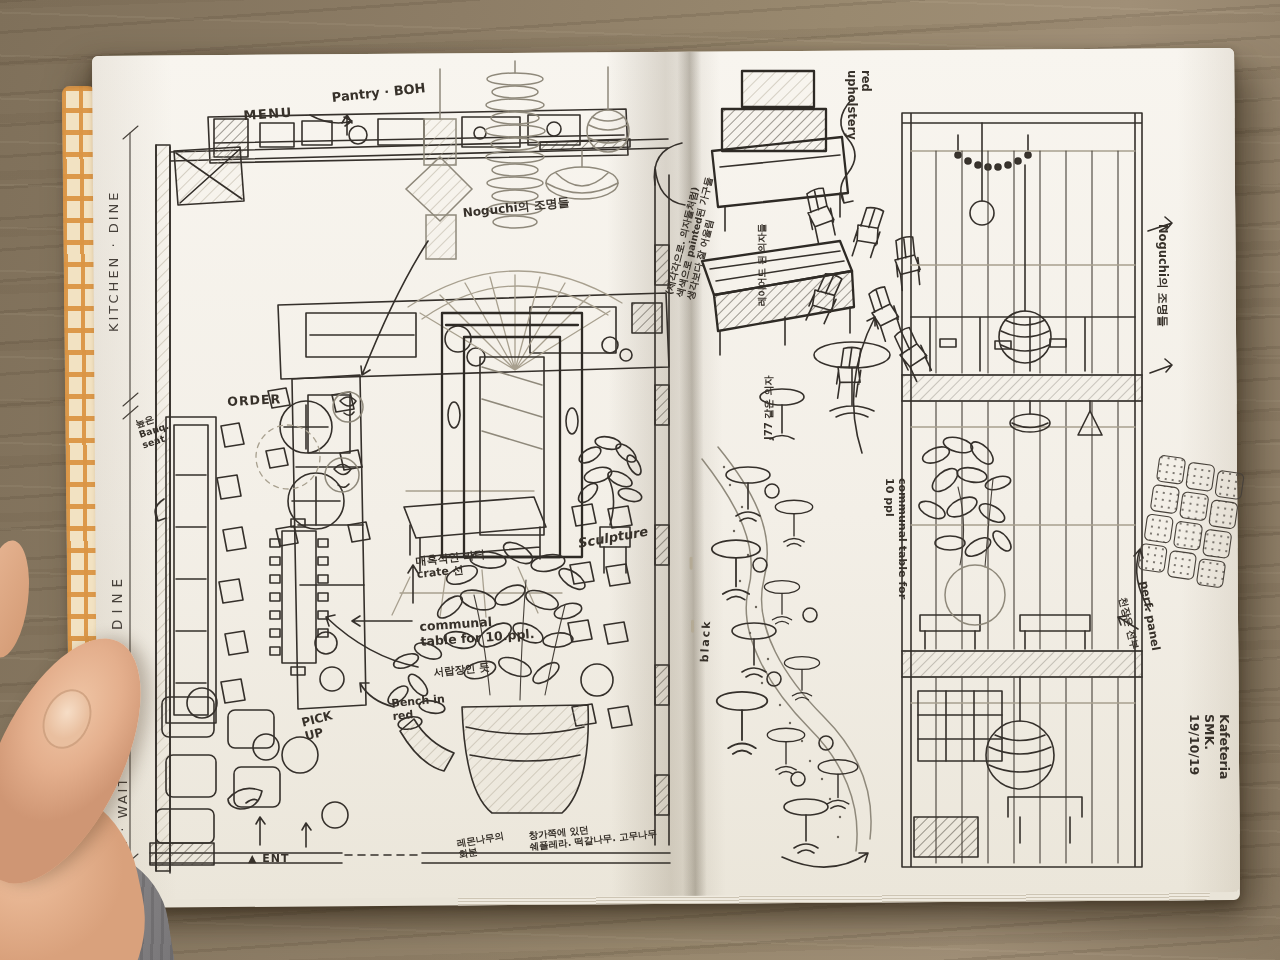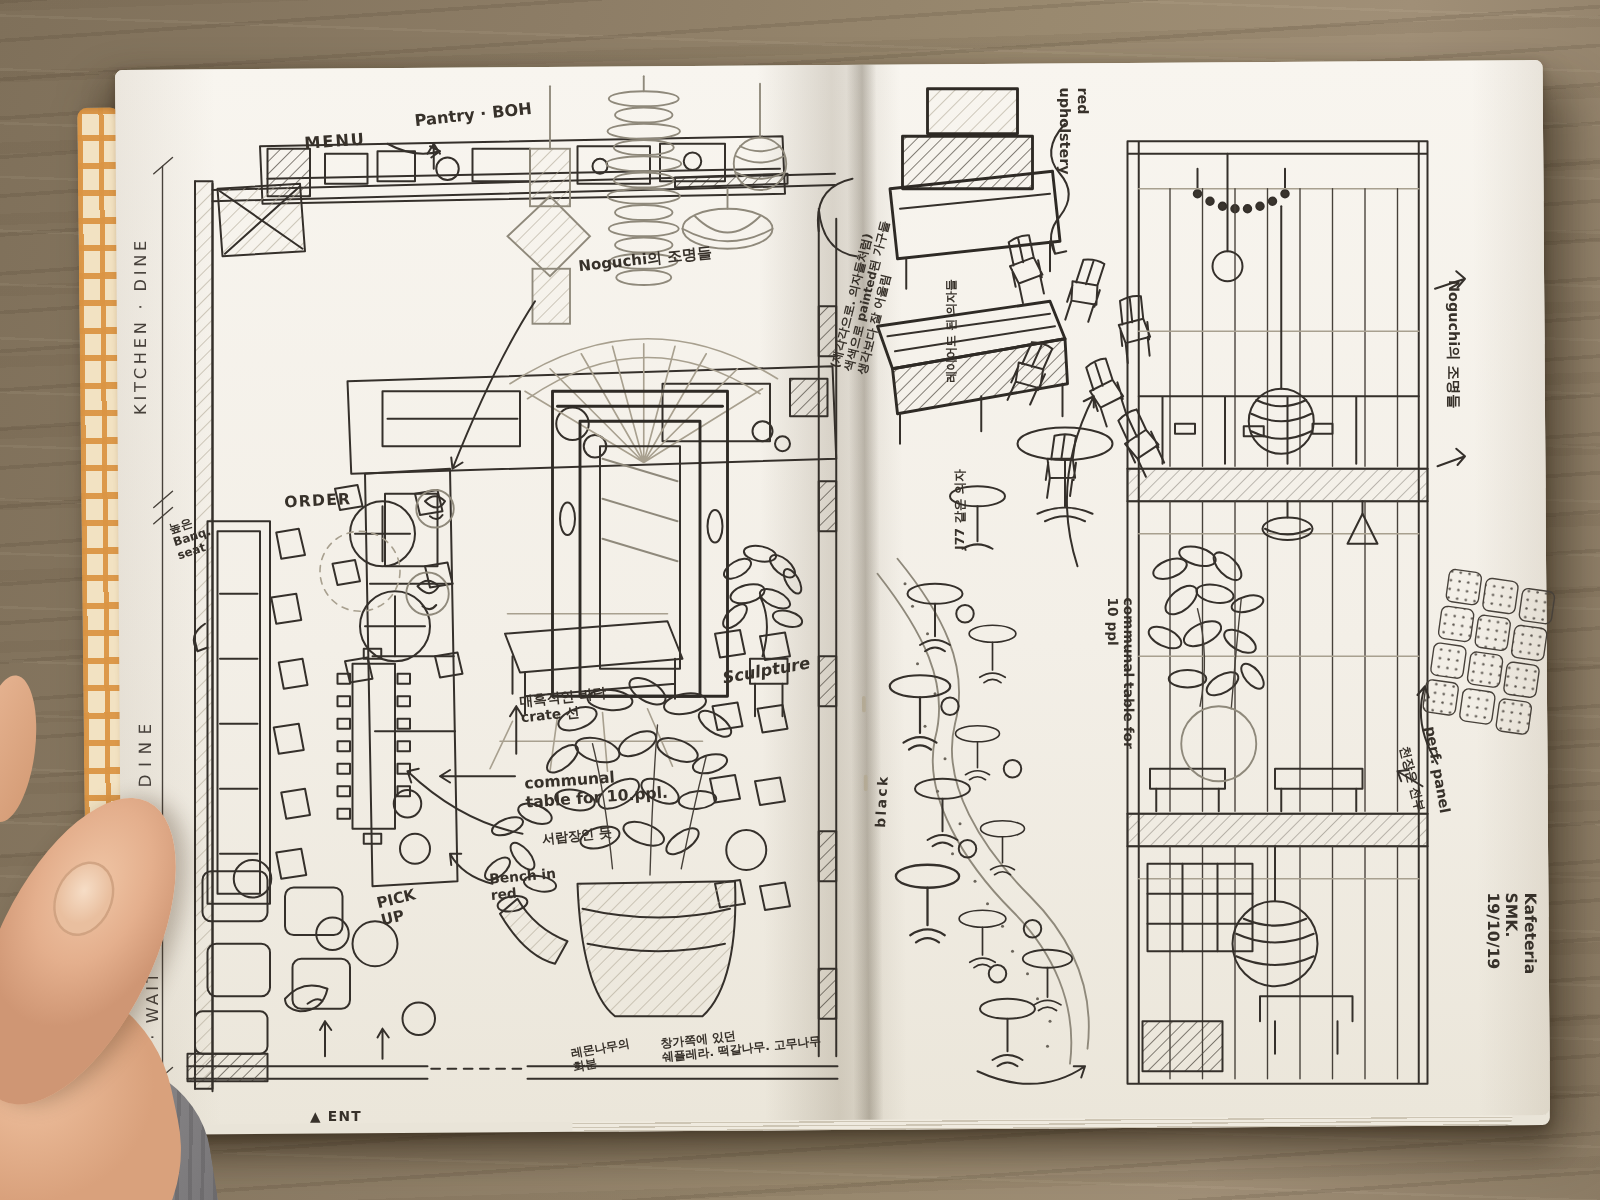--- a/index.html
+++ b/index.html
@@ -523,21 +523,21 @@
 seat</span>
     <span class="note" style="left:415px;top:556px;transform:rotate(-6deg);font-size:11px;">매혹적인 바닥
 crate 선</span>
     <span class="note" style="left:419px;top:620px;transform:rotate(-4deg);font-size:12.5px;">communal
 table for 10.ppl.</span>
     <span class="note" style="left:433px;top:666px;transform:rotate(-6deg);font-size:10.5px;">서랍장인 듯</span>
     <span class="note" style="left:391px;top:698px;transform:rotate(-5deg);font-size:11px;">Bench in
 red</span>
     <span class="note" style="left:577px;top:536px;transform:rotate(-10deg);font-size:13px;font-style:italic;">Sculpture</span>
     <span class="note" style="left:462px;top:206px;transform:rotate(-6deg);font-size:12px;">Noguchi의 조명들</span>
-    <span class="note" style="left:248px;top:888px;font-size:11px;letter-spacing:1px;">▲ ENT</span>
+    <span class="note" style="left:248px;top:853px;font-size:11px;letter-spacing:1px;">▲ ENT</span>
     <span class="note" style="left:456px;top:838px;transform:rotate(-10deg);font-size:9.5px;">레몬나무의
 화분</span>
     <span class="note" style="left:528px;top:830px;transform:rotate(-6deg);font-size:9.5px;">창가쪽에 있던
 쉐플레라. 떡갈나무. 고무나무</span>
 
     <span class="note" style="left:663px;top:293px;transform:rotate(-76deg);font-size:9.5px;">(제각각으로. 의자들처럼)
 색색으로 painted된 가구들
 생각보다 잘 어울림</span>
 
     <span class="note" style="left:872px;top:70px;transform:rotate(90deg);font-size:11.5px;">red

